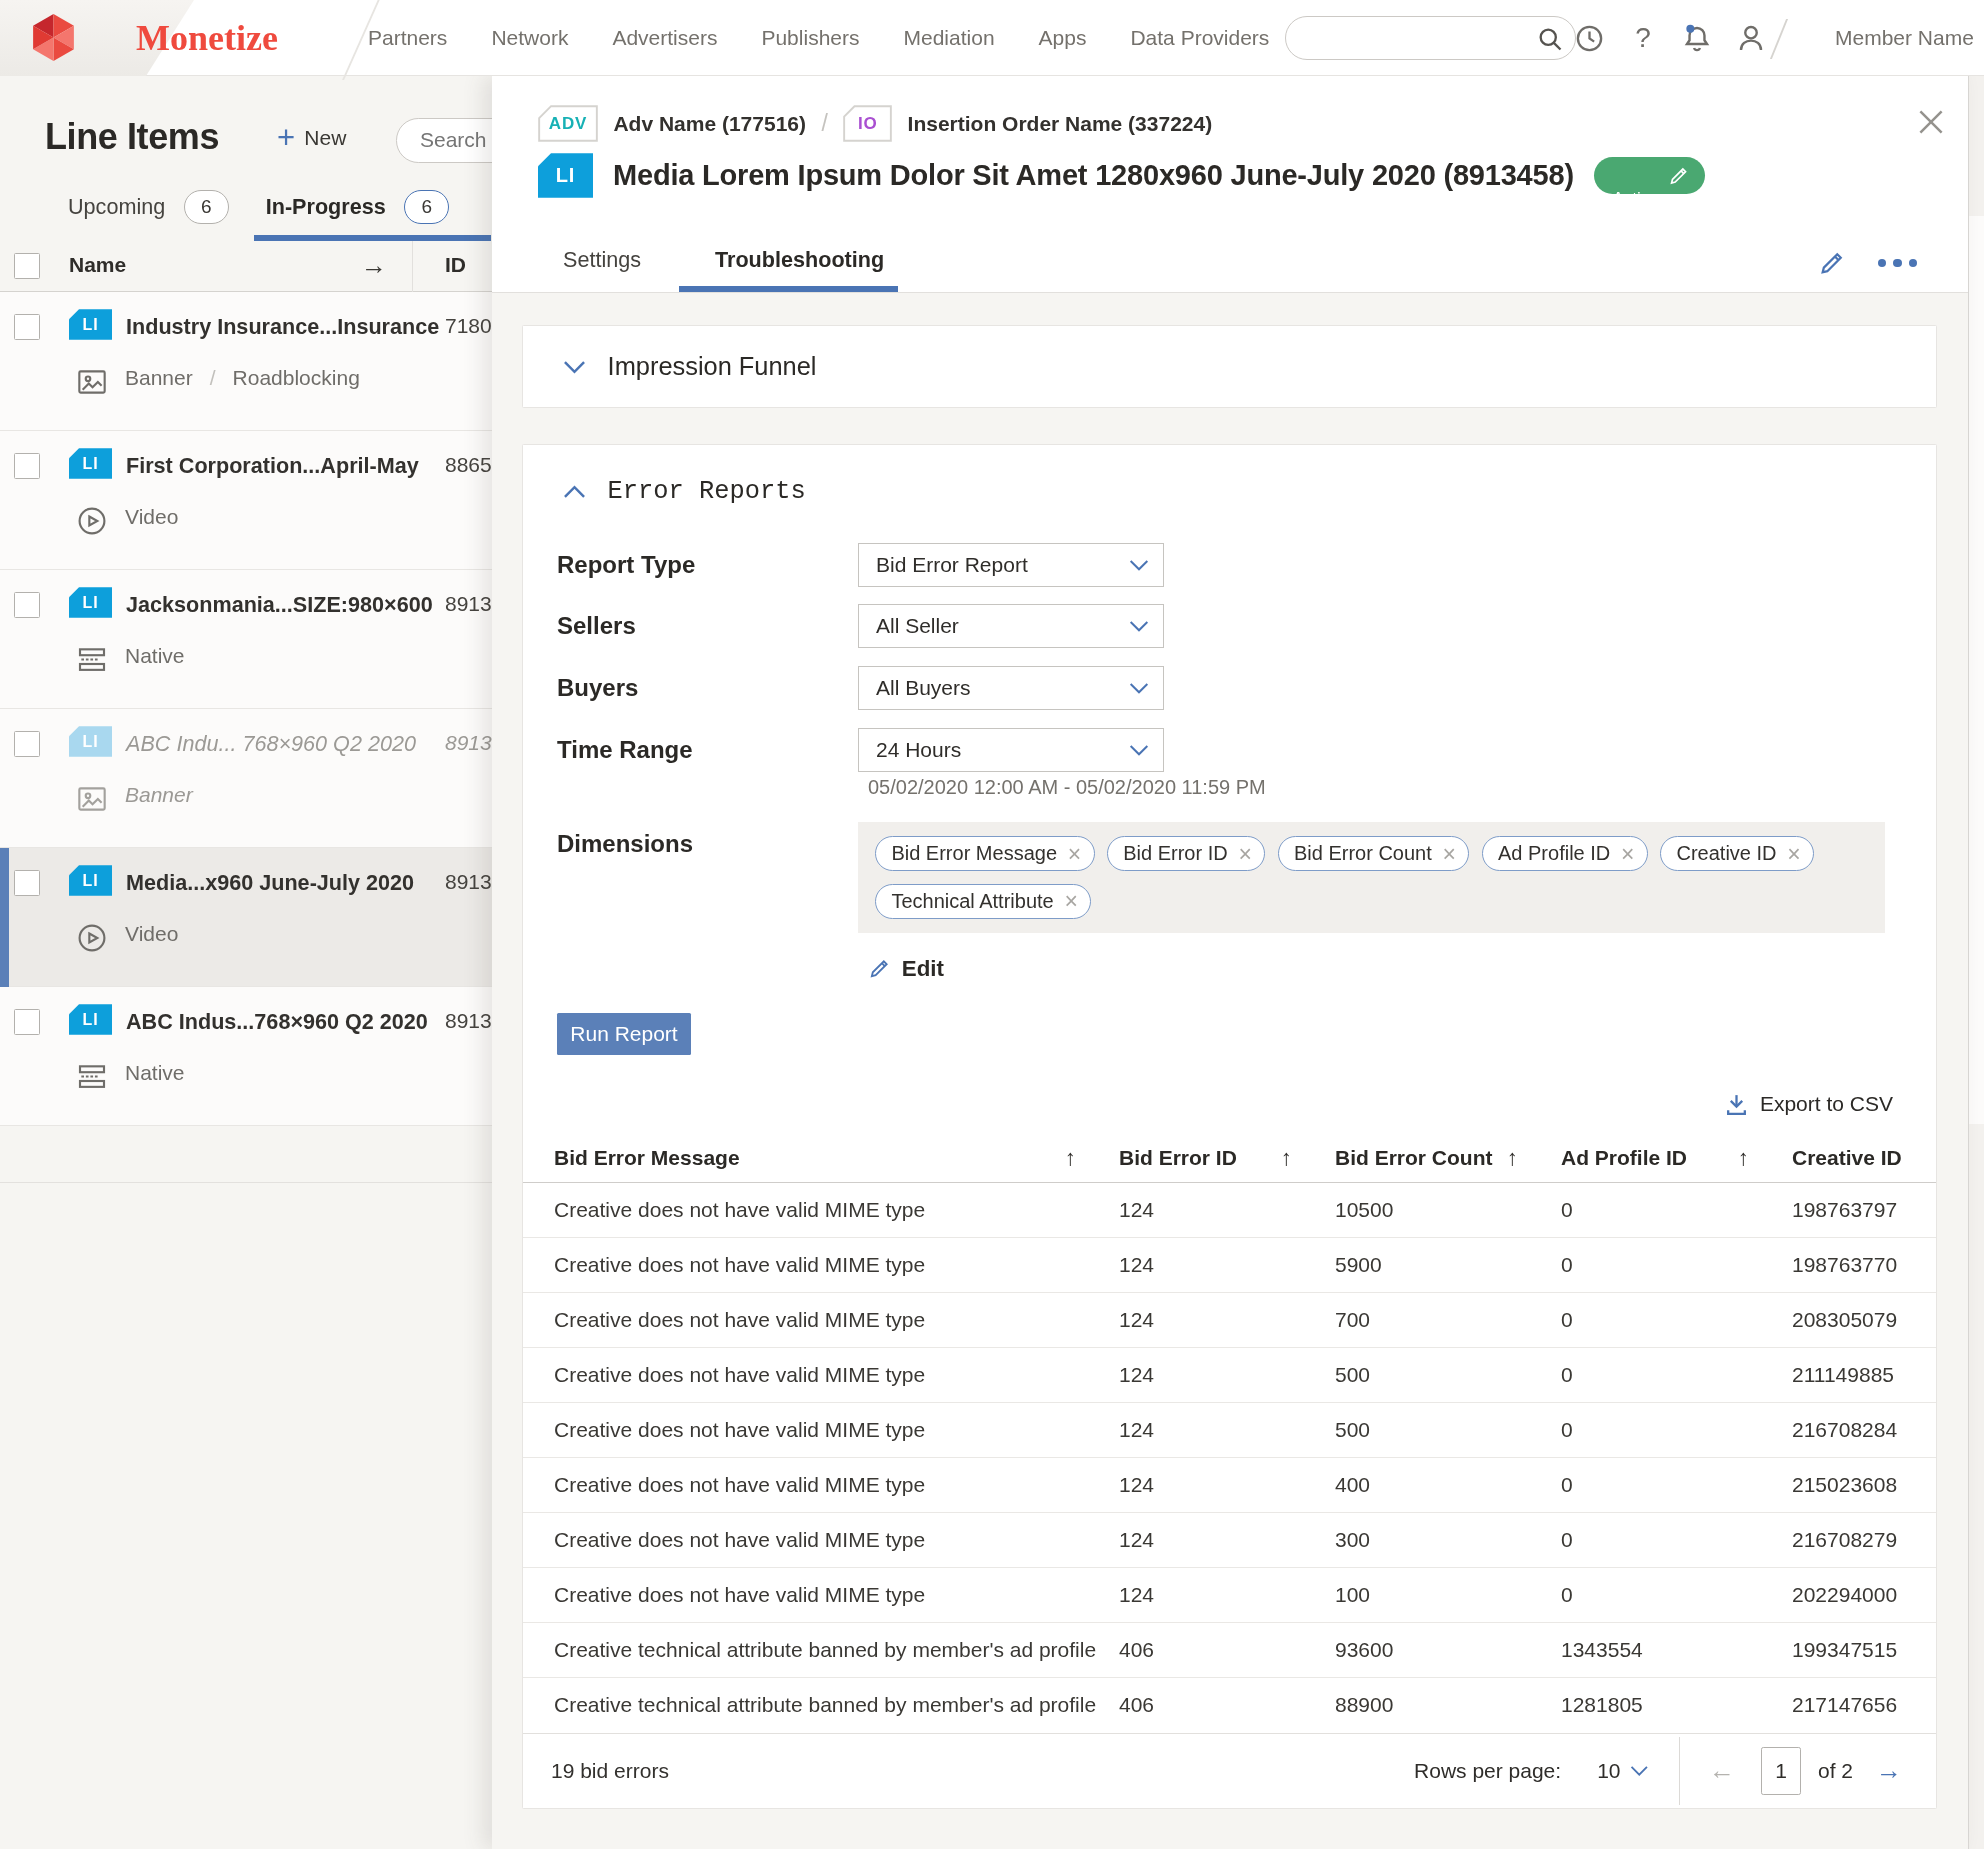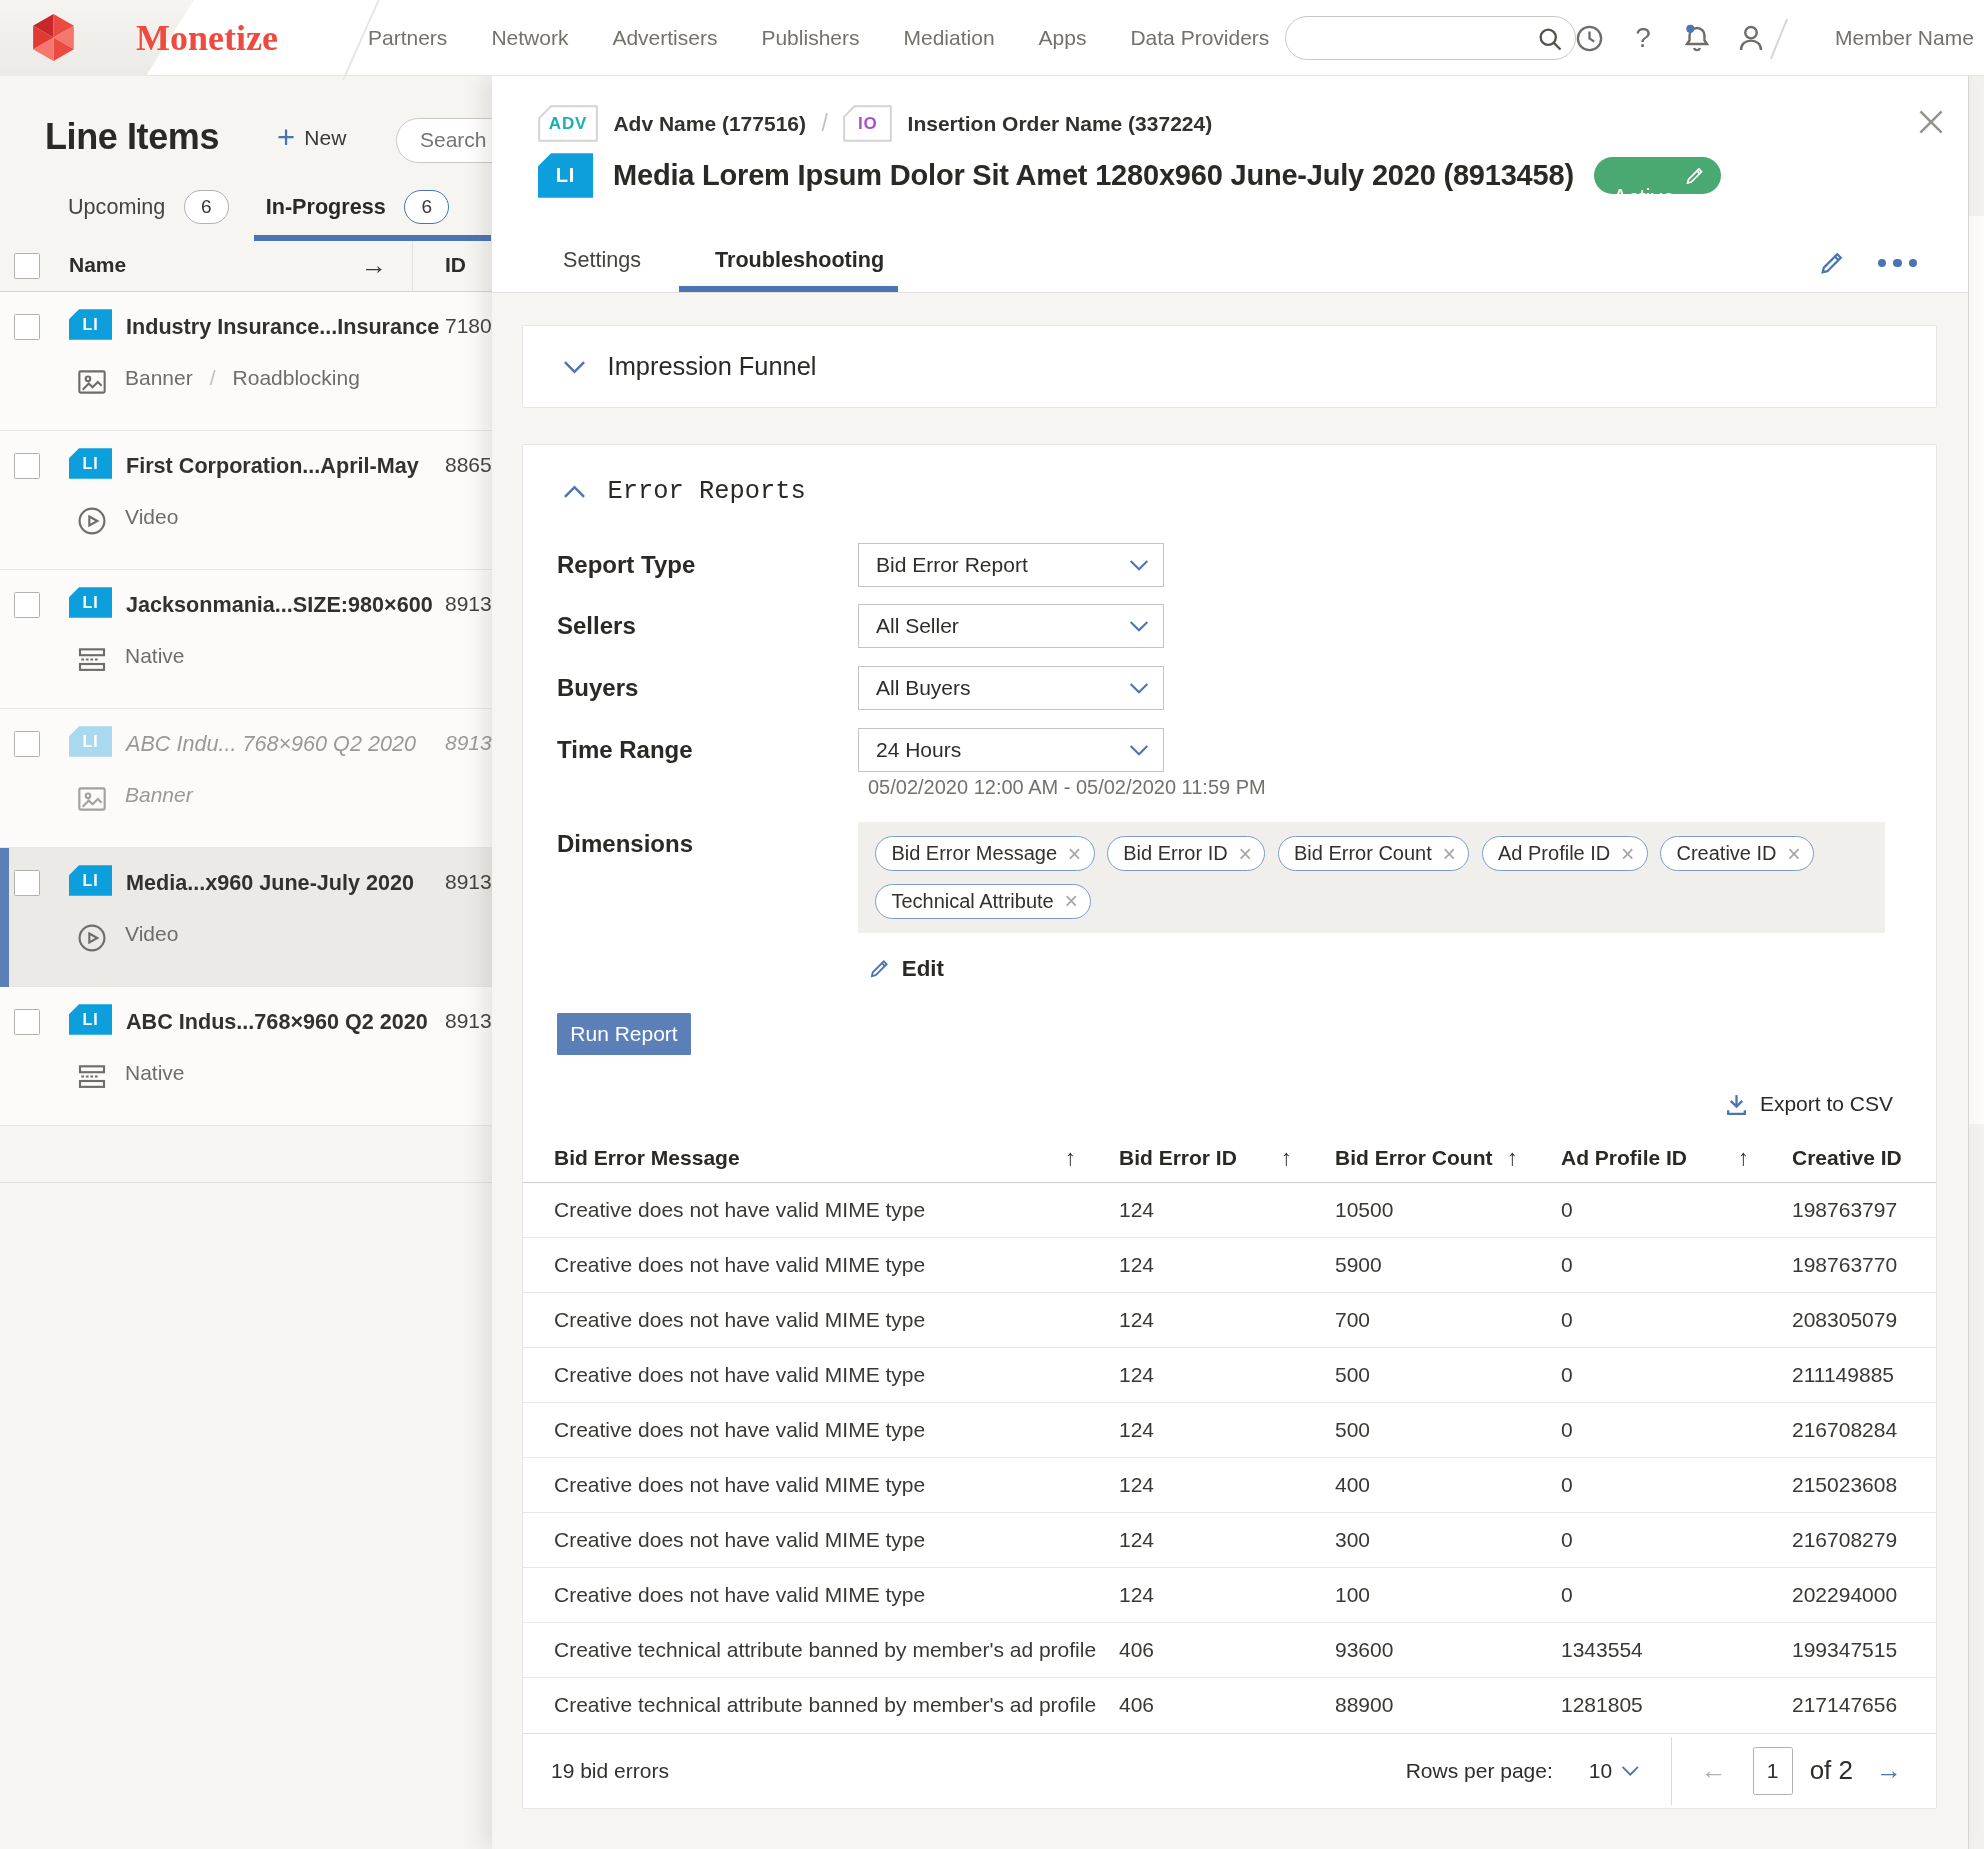--- a/index.html
+++ b/index.html
@@ -89,21 +89,21 @@
   .tagbadge { position:relative; flex:none; }
   .tagbadge svg { display:block; }
   .tagbadge .tg { position:absolute; inset:0; display:flex; align-items:center; justify-content:center;
                   font-weight:700; letter-spacing:0.8px; }
   .bc-label { font-size:21px; font-weight:700; color:#33312e; white-space:nowrap; }
   .bc-slash { font-size:23px; color:#c5c3bf; }
   .title-row { position:absolute; left:46px; top:77px; display:flex; align-items:center; gap:20px; }
   .title-text { font-size:29px; font-weight:700; color:#2b2926; letter-spacing:-0.2px; white-space:nowrap; }
   .status-pill { height:37px; border-radius:18.5px; background:#4aa871; display:flex; align-items:center;
                  gap:9.2px; padding:0 15.4px 0 18.5px; cursor:pointer; }
-  .status-pill .st-lbl { color:#fff; font-size:23px;margin-top:46px; }
+  .status-pill .st-lbl { color:#fff; font-size:17px;margin-top:46px; }
   .panel-tabs { position:absolute; left:71px; top:171px; display:flex; gap:74px; }
   .p-tab { font-size:21.6px; color:#45433f; cursor:pointer; }
   .p-tab.active { font-weight:700; color:#2b2926; }
   .p-tab-underline { position:absolute; left:187px; top:210px; width:219px; height:6.2px; background:#4a74b4; }
   .hdr-actions { position:absolute; right:51px; top:173px; display:flex; align-items:center; gap:32px; }
   .dots { display:flex; gap:7px; cursor:pointer; }
   .dots i { width:8.5px; height:8.5px; border-radius:50%; background:#4a74b4; }
   .panel-hr { position:absolute; left:0; top:216px; width:1476px; height:0.8px; background:#e2e0dd; }
   .panel-content { position:absolute; left:0; top:217px; right:0; bottom:0; background:#f6f5f2;
                    padding:32px 0 0 30px; overflow:hidden; }
@@ -147,21 +147,21 @@
   
   .pag { display:flex; align-items:center; height:75px; border-top:0.8px solid #e2e0dd; padding:0 34px 0 28px; }
   .pag-summary { font-size:21px; color:#33312e; }
   .pag-right { margin-left:auto; display:flex; align-items:center; }
   .rpp-lbl { font-size:21px; color:#2f2d2a; margin-right:36px; }
   .rpp-val { display:flex; align-items:center; gap:9.2px; font-size:21px; color:#2f2d2a; cursor:pointer; }
   .pag-div { width:0.8px; height:68px; background:#dcdad7; margin:0 29px 0 31px; }
   .pg-prev { font-size:26px; color:#b5b3af; cursor:pointer; margin-right:26px; }
   .pg-box { width:40px; height:48px; border:1.5px solid #b3b1ad; border-radius:2.3px; background:#fff;
             text-align:center; font-size:21px; font-family:inherit; color:#2f2d2a; }
-  .pg-of { font-size:26px; color:#2f2d2a; margin:0 23px 0 17px; white-space:nowrap; }
+  .pg-of { font-size:21px; color:#2f2d2a; margin:0 23px 0 17px; white-space:nowrap; }
   .pg-next { font-size:26px; color:#4a74b4; cursor:pointer; }
 </style>
 </head>
 <body>
 
 <div class="app">
 
   <div class="topnav">
     <div class="brand-band"></div>
     <div class="brand-slant"></div>

